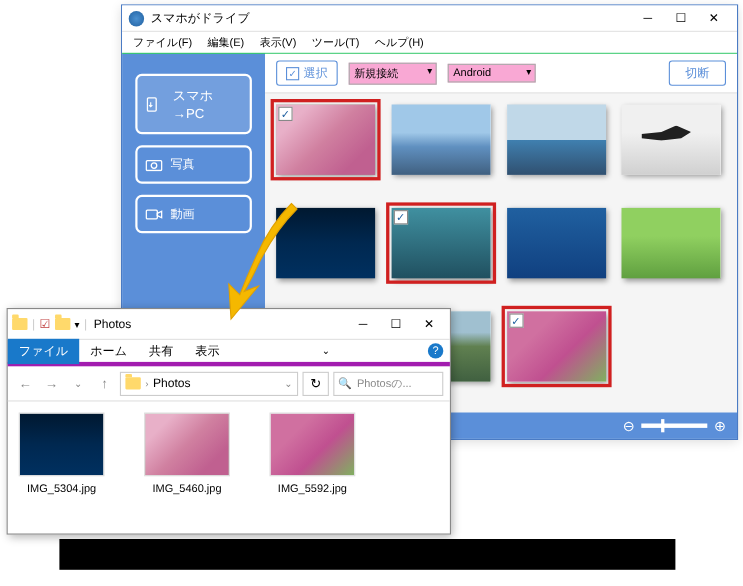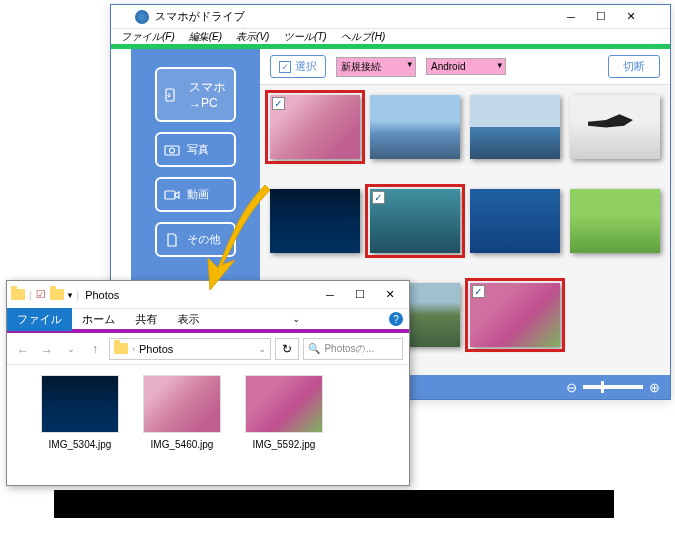--- a/index.html
+++ b/index.html
@@ -1,30 +1,30 @@
 <!DOCTYPE html>
 <html><head>
 <meta charset="utf-8">
 <style>
 * { box-sizing: border-box; margin: 0; padding: 0; font-family: 'Meiryo', 'Yu Gothic', sans-serif; }
 body { background: #fff; width: 675px; height: 533px; position: relative; overflow: hidden; }
 
 
 .app-window { position: absolute; left: 110px; top: 4px; width: 561px; height: 396px; background: #fff; border: 1px solid #4a7bc4; box-shadow: 0 2px 10px rgba(0,0,0,0.15); }
-.app-titlebar { height: 24px; background: #fff; display: flex; align-items: center; padding: 0 24px; border-bottom: 1px solid #e0e0e0; }
+.app-titlebar { height: 24px; background: #fff; display: flex; align-items: center; padding: 0 6px; border-bottom: 1px solid #e0e0e0; }
 .app-icon { width: 14px; height: 14px; background: radial-gradient(circle, #4a90d0, #2060a0); border-radius: 50%; margin-right: 6px; }
 .app-title { font-size: 11px; flex: 1; }
 .win-controls { display: flex; gap: 0; }
 .win-btn { width: 30px; height: 22px; display: flex; align-items: center; justify-content: center; font-size: 11px; cursor: pointer; }
 
-.app-menubar { height: 20px; background: #fff; display: flex; align-items: center; padding: 0 4px; gap: 2px; border-bottom: 5px solid #22c55e; font-size: 10px; font-style: italic; }
+.app-menubar { height: 20px; background: #fff; display: flex; align-items: center; padding: 0 4px; gap: 2px; border-bottom: 1px solid #22c55e; font-size: 10px; }
 .menu-item { padding: 2px 6px; cursor: pointer; }
 
 .app-body { display: flex; height: calc(100% - 44px); }
-.sidebar { width: 130px; background: #5b8fd9; padding: 18px 24px; display: flex; flex-direction: column; gap: 10px; margin-left: 20px; }
+.sidebar { width: 130px; background: #5b8fd9; padding: 18px 12px; display: flex; flex-direction: column; gap: 10px; }
 .sb-btn { border: 2px solid #fff; border-radius: 6px; color: #fff; padding: 8px 6px; font-size: 11px; display: flex; align-items: center; gap: 6px; cursor: pointer; background: transparent; }
 .sb-btn.active { background: rgba(255,255,255,0.15); }
 .sb-main { padding: 10px 8px; font-size: 12px; }
 .sb-icon { width: 18px; height: 14px; display: inline-flex; align-items: center; justify-content: center; }
 
 .content { flex: 1; background: #f5f5f5; display: flex; flex-direction: column; }
 .toolbar { height: 36px; background: #fff; border-bottom: 1px solid #ddd; display: flex; align-items: center; padding: 0 10px; gap: 10px; }
 .checkbox-select { display: flex; align-items: center; gap: 4px; font-size: 11px; border: 1px solid #5b8fd9; border-radius: 3px; padding: 3px 8px; color: #5b8fd9; cursor: pointer; }
 .cb-box { width: 12px; height: 12px; border: 1px solid #5b8fd9; display: flex; align-items: center; justify-content: center; color: #5b8fd9; font-size: 9px; }
 .dropdown { border: 1px solid #aaa; font-size: 10px; padding: 2px 16px 2px 4px; background: #f9a8d4; position: relative; min-width: 80px; cursor: pointer; }
@@ -53,21 +53,21 @@
 .exp-tab.active { background: #1979ca; color: #fff; }
 .help-icon { margin-left: auto; margin-right: 6px; width: 14px; height: 14px; border-radius: 50%; background: #1979ca; color: #fff; font-size: 10px; display: flex; align-items: center; justify-content: center; }
 .exp-chevron { margin-right: 6px; font-size: 9px; cursor: pointer; }
 
 .exp-nav { height: 32px; display: flex; align-items: center; padding: 0 6px; gap: 4px; border-bottom: 1px solid #e0e0e0; }
 .nav-btn { width: 20px; height: 20px; display: flex; align-items: center; justify-content: center; font-size: 12px; color: #888; cursor: pointer; }
 .addr-bar { flex: 1; border: 1px solid #ccc; height: 22px; display: flex; align-items: center; padding: 0 4px; gap: 4px; font-size: 11px; }
 .refresh-btn { width: 24px; height: 22px; border: 1px solid #ccc; display: flex; align-items: center; justify-content: center; font-size: 12px; cursor: pointer; }
 .search-box { width: 100px; border: 1px solid #ccc; height: 22px; display: flex; align-items: center; padding: 0 4px; gap: 4px; font-size: 10px; color: #888; }
 
-.exp-content { padding: 10px; display: flex; gap: 24px; margin-left: 24px; }
+.exp-content { padding: 10px; display: flex; gap: 36px; }
 .file-item { display: flex; flex-direction: column; align-items: center; gap: 6px; cursor: pointer; }
 .file-thumb { width: 78px; height: 58px; border: 1px solid #ddd; }
 .file-name { font-size: 10px; }
 
 
 .arrow { position: absolute; left: 200px; top: 180px; width: 80px; height: 120px; pointer-events: none; z-index: 5; }
 
 .black-bar { position: absolute; left: 54px; top: 490px; width: 560px; height: 28px; background: #000; }
 
 
@@ -126,28 +126,20 @@
       </div>
       <div class="sb-btn">
         <span class="sb-icon">
           <svg width="16" height="12" viewBox="0 0 16 12">
               <rect x="1" y="2" width="10" height="8" rx="1" fill="none" stroke="#fff" stroke-width="1.2"></rect>
               <path d="M11 5 L15 3 V9 L11 7 Z" fill="none" stroke="#fff" stroke-width="1.2"></path>
             </svg>
         </span>
         <span>動画</span>
       </div>
-      <div class="sb-btn">
-        <span class="sb-icon">
-          <svg width="14" height="14" viewBox="0 0 14 14">
-              <path d="M3 1 H9 L11 3 V13 H3 Z" fill="none" stroke="#fff" stroke-width="1.2"></path>
-            </svg>
-        </span>
-        <span>その他</span>
-      </div>
     </div>
     <div class="content">
       <div class="toolbar">
         <div class="checkbox-select">
           <span class="cb-box">✓</span>
           <span>選択</span>
         </div>
         <div class="dropdown">新規接続</div>
         <div class="dropdown">Android</div>
         <div class="action-btn">切断</div>

